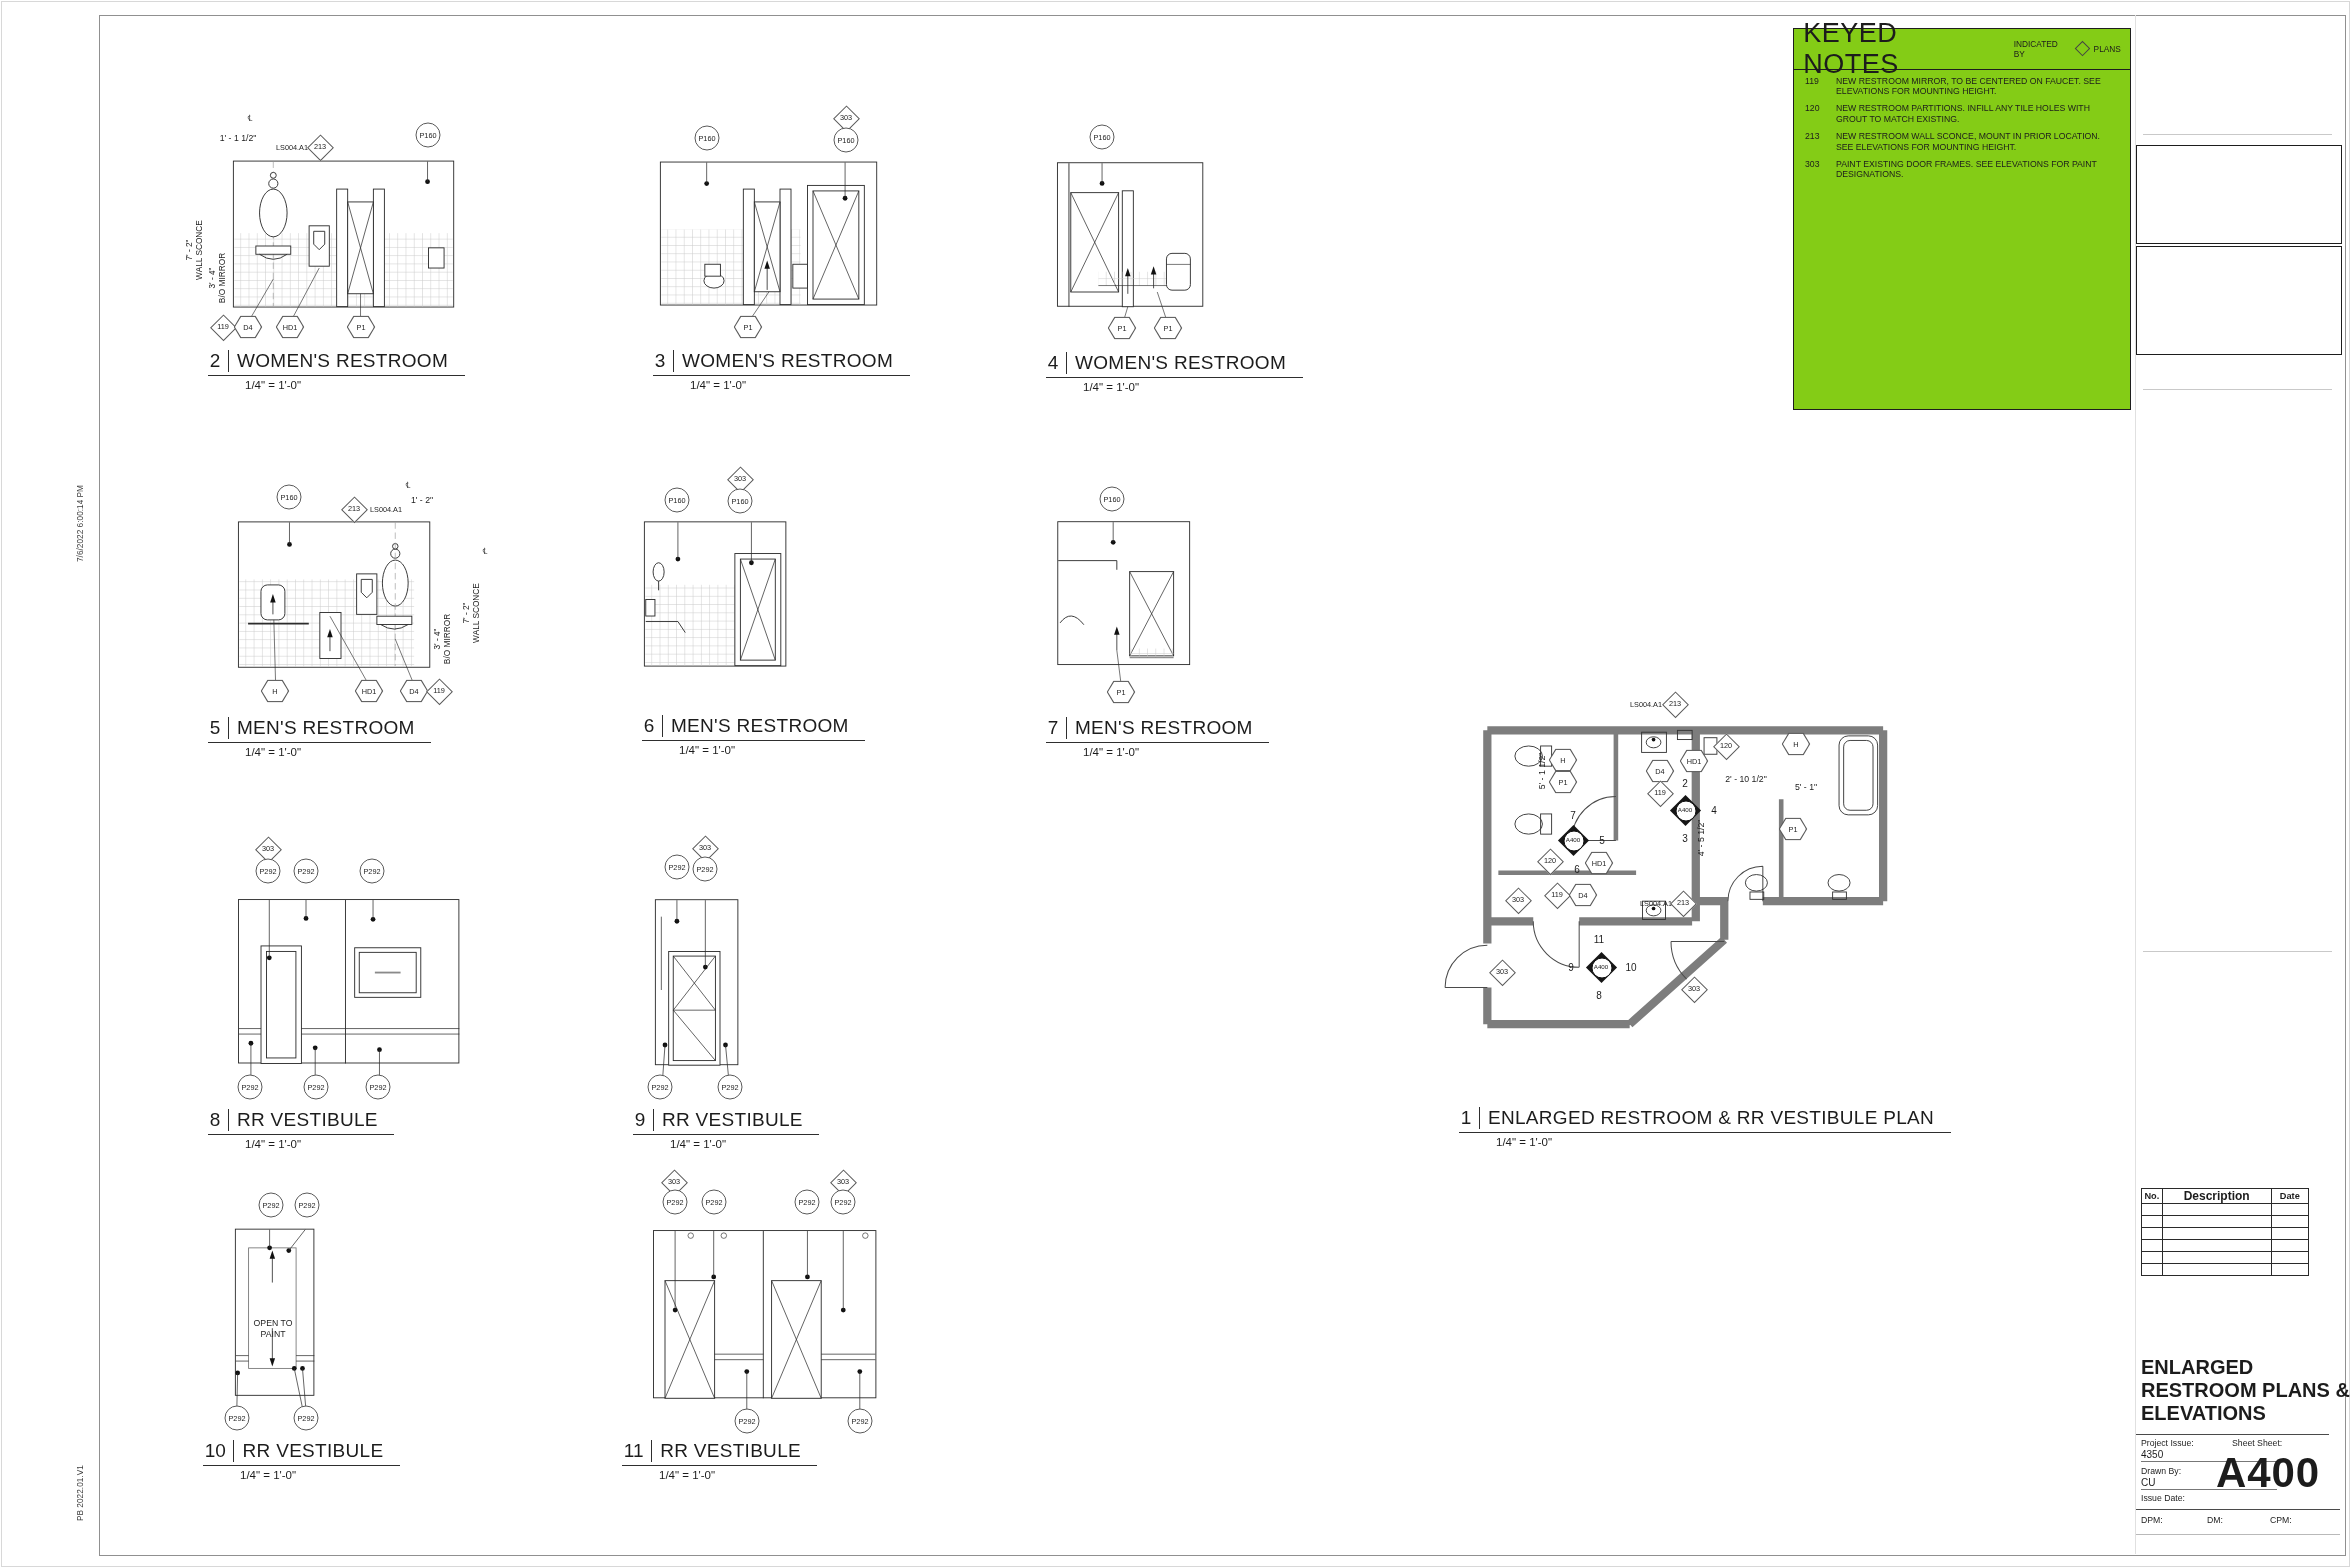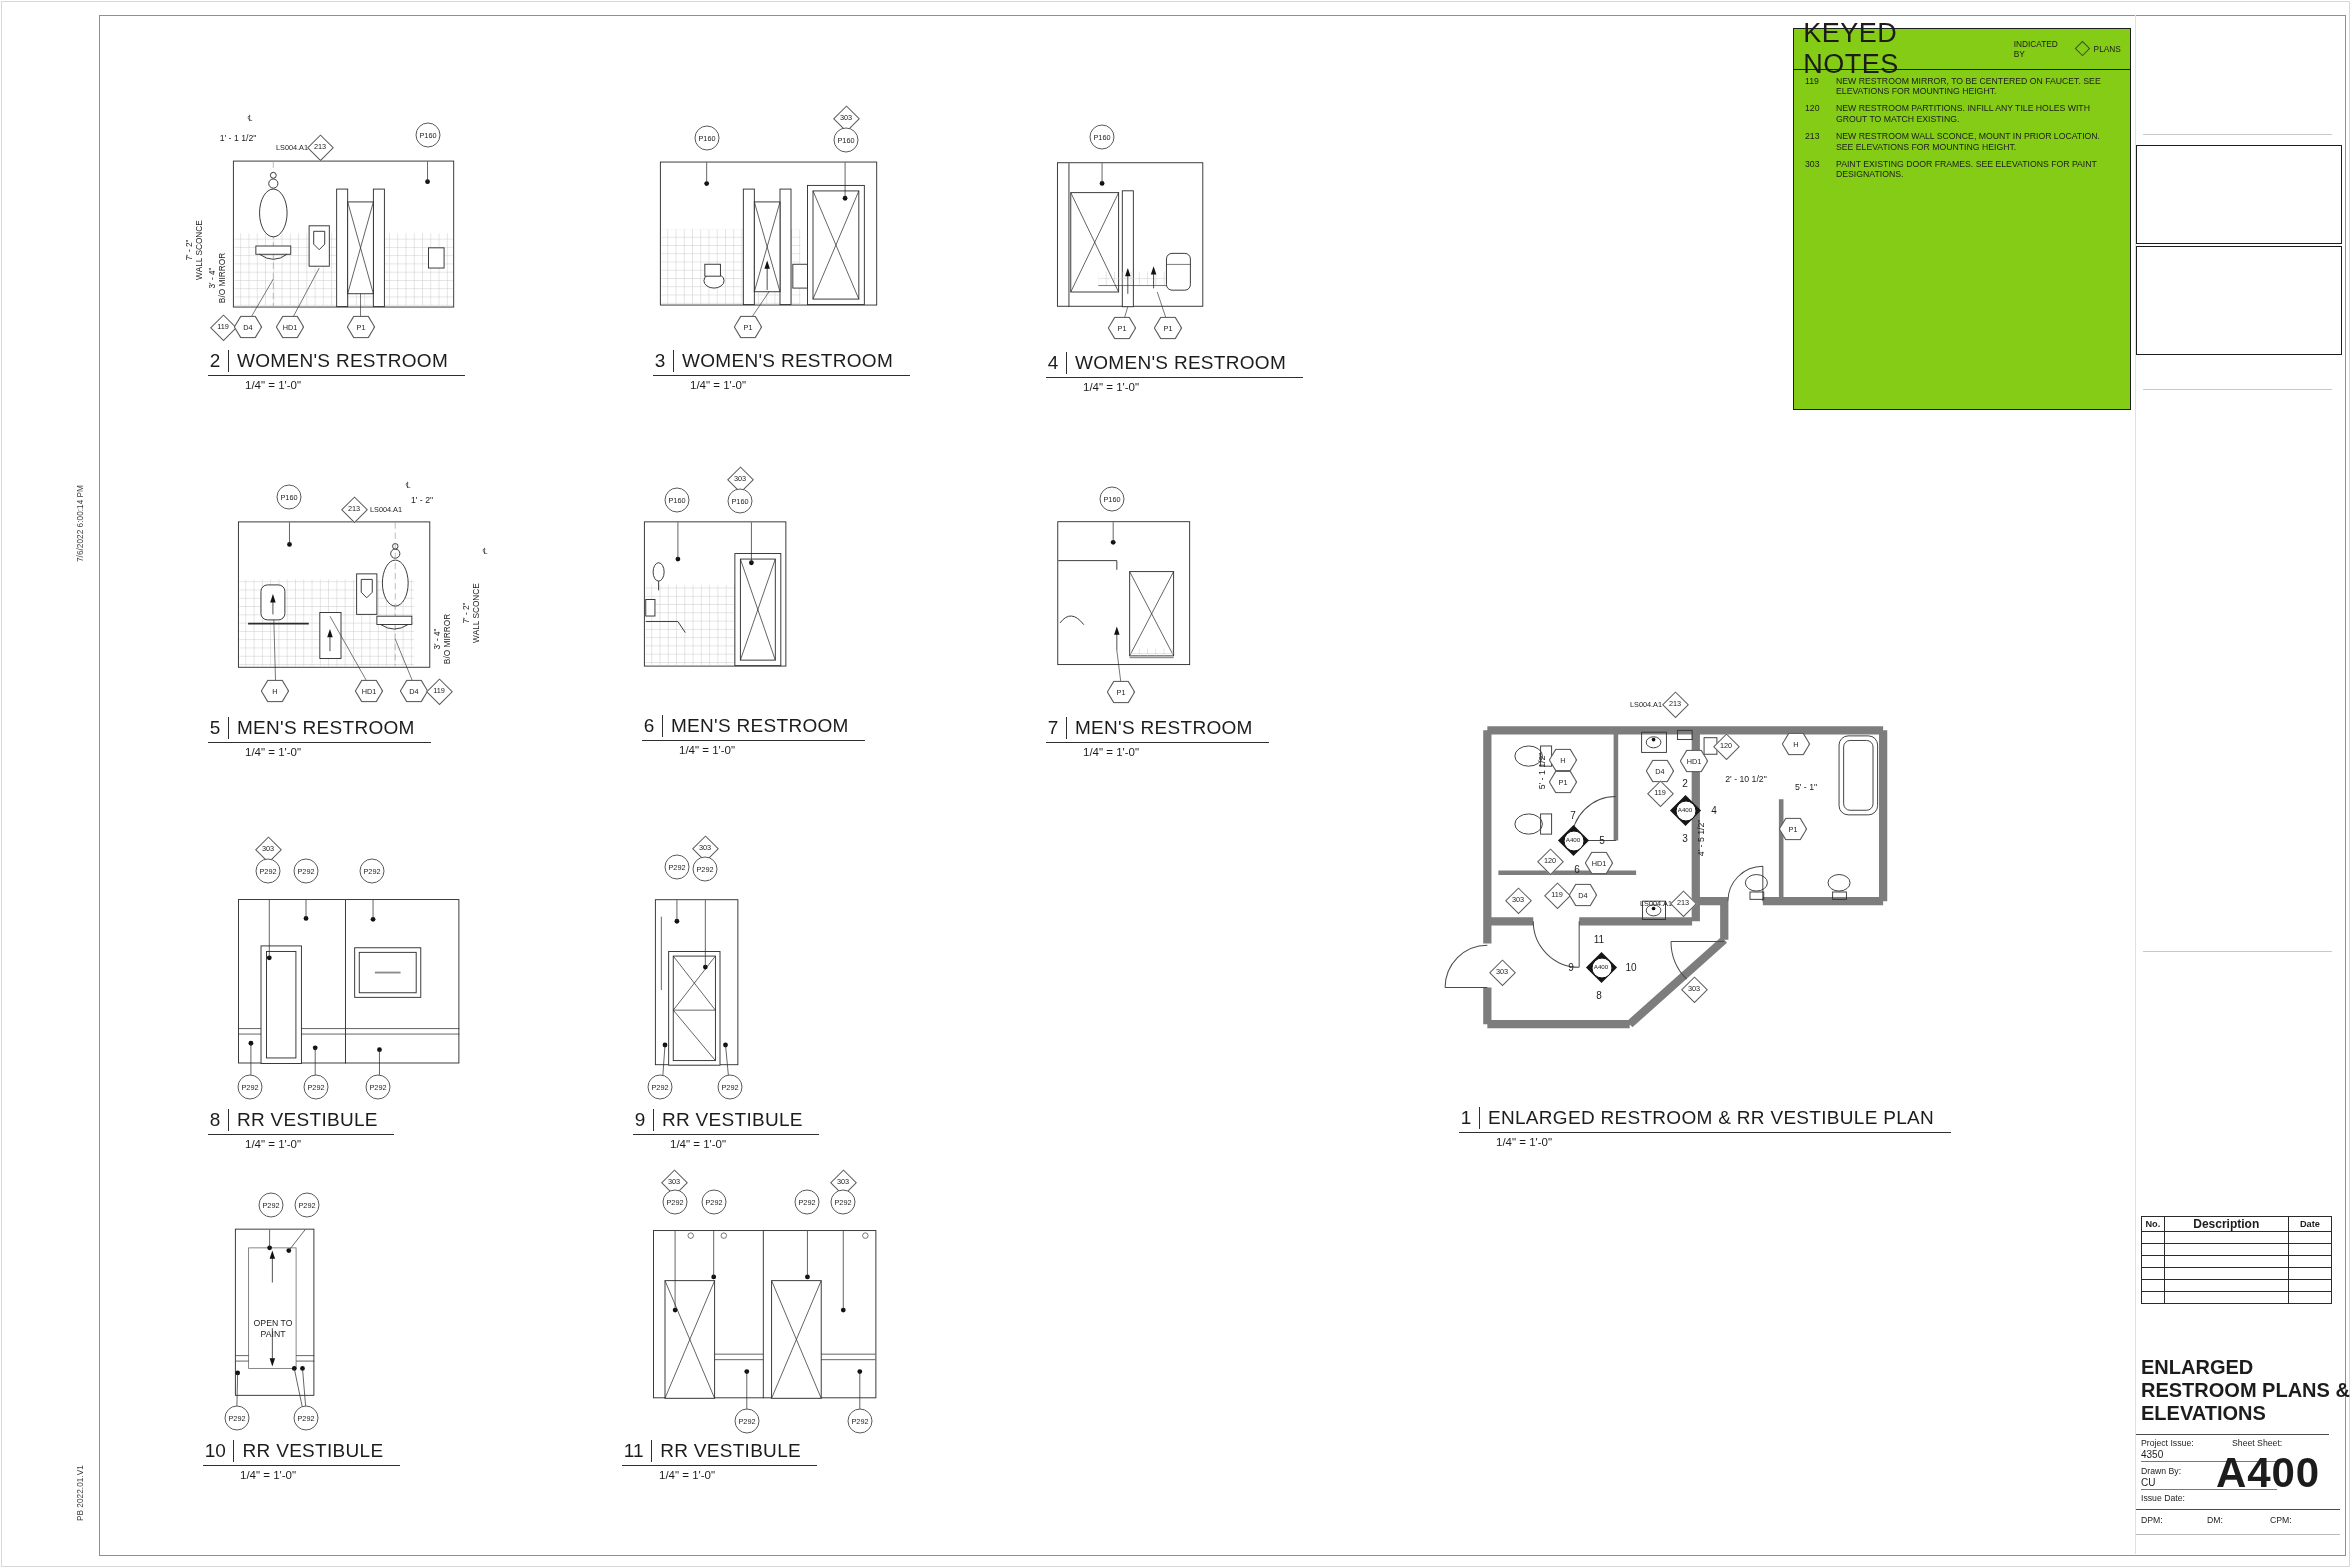--- a/index.html
+++ b/index.html
@@ -63,21 +63,21 @@
   .kn-title{font-size:27px;letter-spacing:0.5px}
   .kn-ind{font-size:8.3px;margin-left:14.7px}
   .knd{position:relative;width:15.6px;height:15.6px;margin:0 3.7px}
   .knd::before{content:"";position:absolute;inset:2.3px;border:0.9px solid #444;transform:rotate(45deg)}
   .kn-sym{font-size:8.3px}
   .kn-row{display:flex;margin:6.4px 9.2px 0 11px;font-size:8.7px;line-height:10.6px}
   .kn-key{width:31px;flex:none}
   .kn-tx{width:272px}
   
   .tbx{position:absolute;border:1.5px solid #1d1d1d;background:#fff}
-  table.rev{position:absolute;left:2141px;top:1216px;width:191px;border-collapse:collapse;z-index:3}
+  table.rev{position:absolute;left:2141px;top:1188px;width:168px;border-collapse:collapse;z-index:3}
   table.rev th,table.rev td{border:0.9px solid #2a2a2a;padding:0;height:11px}
   table.rev th{font-size:9.2px;font-weight:700}
   table.rev th.desc{font-size:12px}
   .st{position:absolute;left:2141px;top:1356px;font-size:20px;font-weight:700;line-height:23px;z-index:3}
   .fl{position:absolute;font-size:8.7px;z-index:3}
   .fv{position:absolute;font-size:10px;z-index:3}
   .ful{position:absolute;height:0.9px;background:#777;z-index:3}
   .dline{position:absolute;height:0.9px;background:#4a4a4a;z-index:3}
   .lline{position:absolute;height:0.9px;background:#b9b9b9;z-index:3}
   .shno{position:absolute;left:2216px;top:1449px;font-size:42px;font-weight:700;letter-spacing:0.9px;z-index:3}

